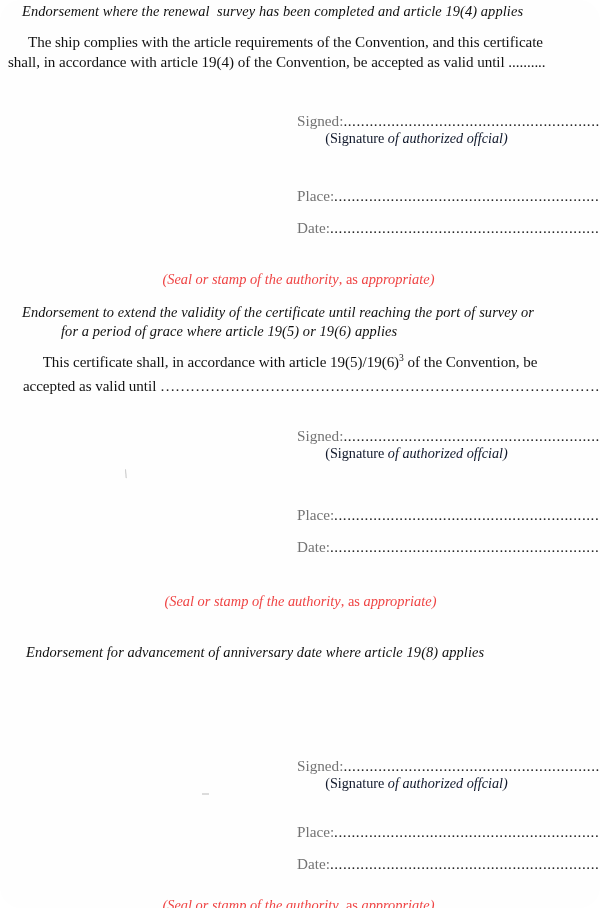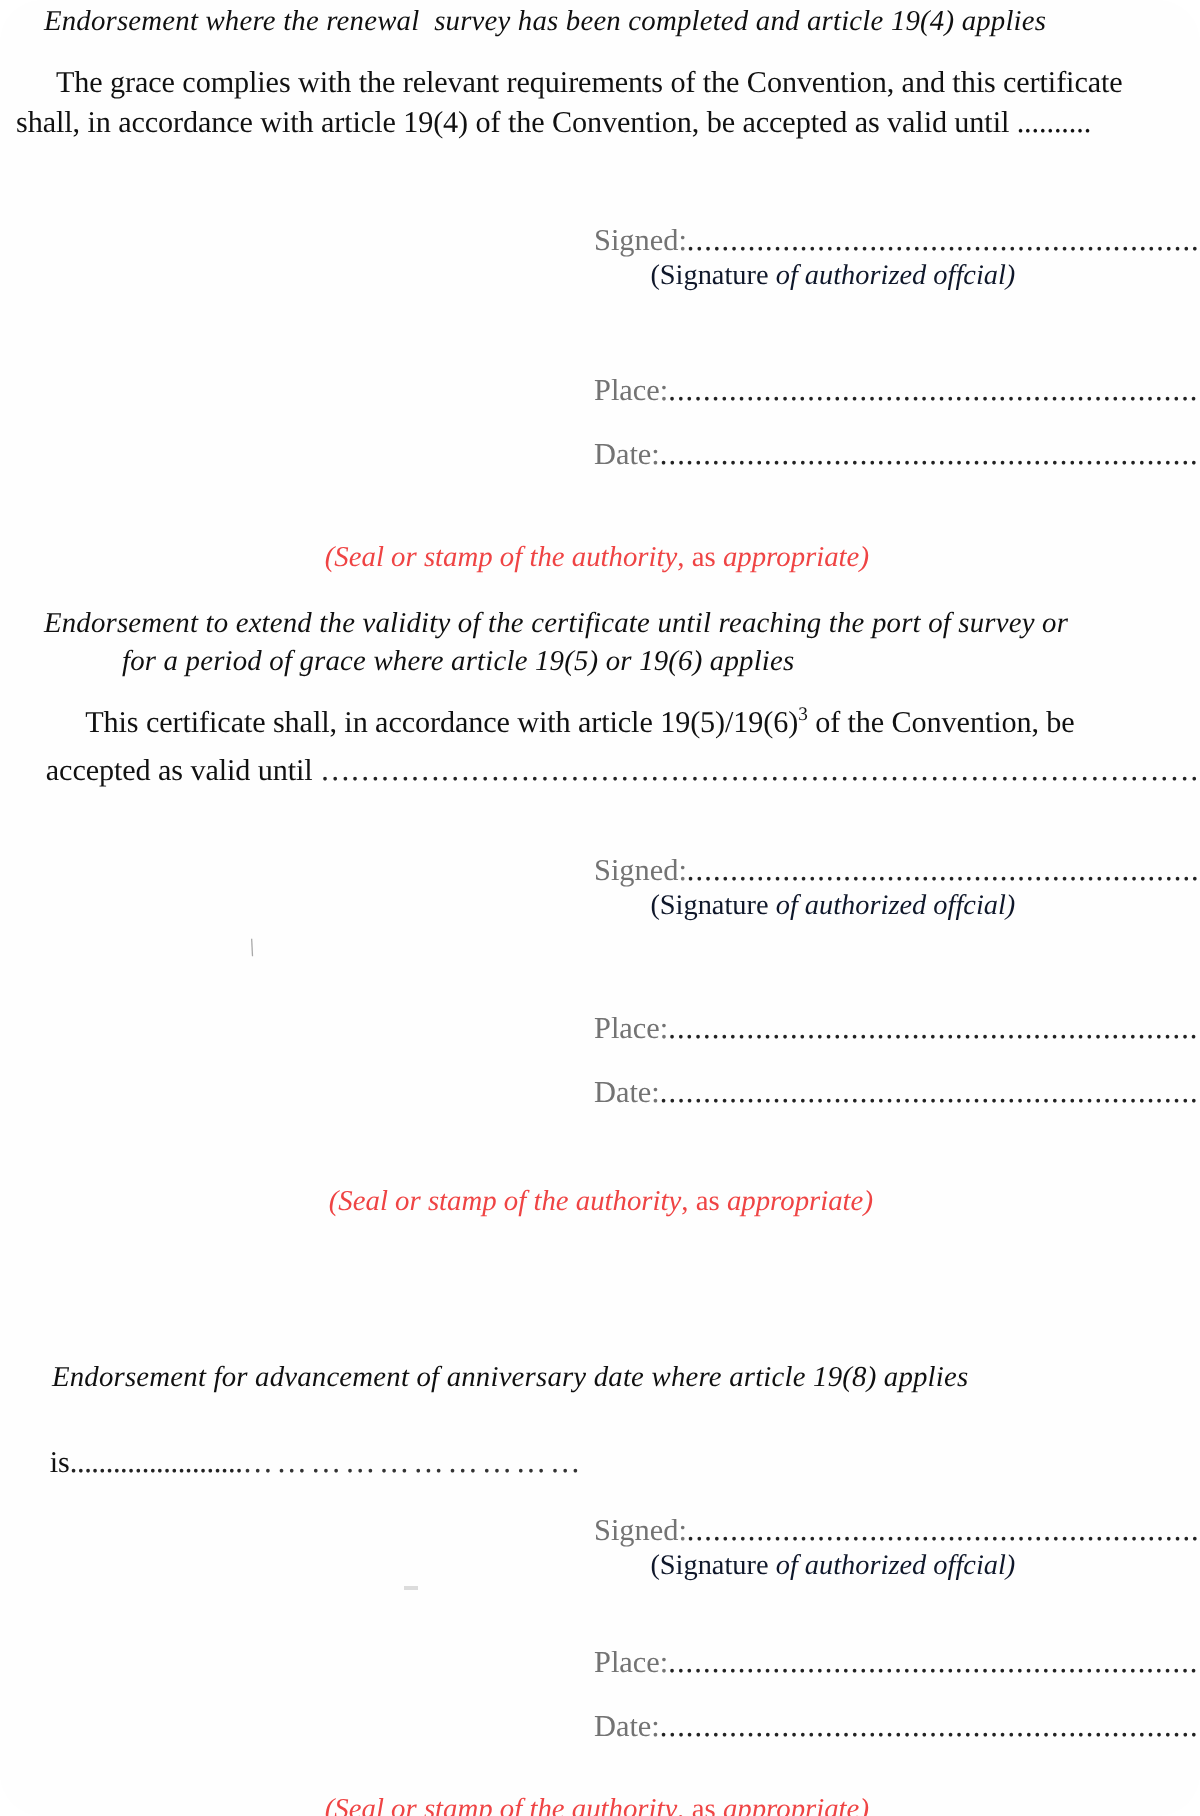--- a/index.html
+++ b/index.html
@@ -107,21 +107,21 @@
   }
 </style>
 </head>
 <body>
 
 <div class="page">
 
   <div class="t heading" style="left:22px; top:4px;">Endorsement where the renewal  survey has been completed and article 19(4) applies</div>
 
   <div class="blk body" style="left:8px; top:32px; width:584px;">
-    <span class="bl" style="margin-left:20px;">The grace complies with the relevant requirements of the Convention, and this certificate</span>
+    <span class="bl" style="margin-left:20px;">The ship complies with the article requirements of the Convention, and this certificate</span>
     <span class="bl">shall, in accordance   with article 19(4) of the Convention, be accepted as valid until ..........</span>
   </div>
 
   <div class="t" style="left:281px; top:97px;">
     <span class="sig-label">Signed:</span><span class="dots">...............................................................</span>
   </div>
   <div class="t sigcap" style="left:311px; top:117px;">
     <span>(Signature </span><i>of authorized offcial)</i>
   </div>
   <div class="t" style="left:281px; top:172px;">
@@ -160,25 +160,22 @@
     <span class="sig-label">Place:</span><span class="dots">................................................................</span>
   </div>
   <div class="t" style="left:281px; top:523px;">
     <span class="sig-label">Date:</span><span class="dots">..................................................................</span>
   </div>
 
   <div class="t seal" style="left:150px; top:580px;">
     <span>(Seal or stamp of the authority</span><span class="upright">, </span><span class="upright">as </span><span>appropriate)</span>
   </div>
 
-  <div class="t heading" style="left:26px; top:682px;">Endorsement for advancement of anniversary date where article 19(8) applies</div>
+  <div class="t heading" style="left:26px; top:645px;">Endorsement for advancement of anniversary date where article 19(8) applies</div>
 
-  <div class="t body" style="left:10px; top:709px;">
-    <span>is</span><span class="dots-tight">........................</span><span class="dots-wide">…………………………</span>
-  </div>
 
   <div class="t" style="left:281px; top:742px;">
     <span class="sig-label">Signed:</span><span class="dots">...............................................................</span>
   </div>
   <div class="t sigcap" style="left:311px; top:762px;">
     <span>(Signature </span><i>of authorized offcial)</i>
   </div>
 
   <span class="speck2" style="left:202px; top:793px;"></span>
 

